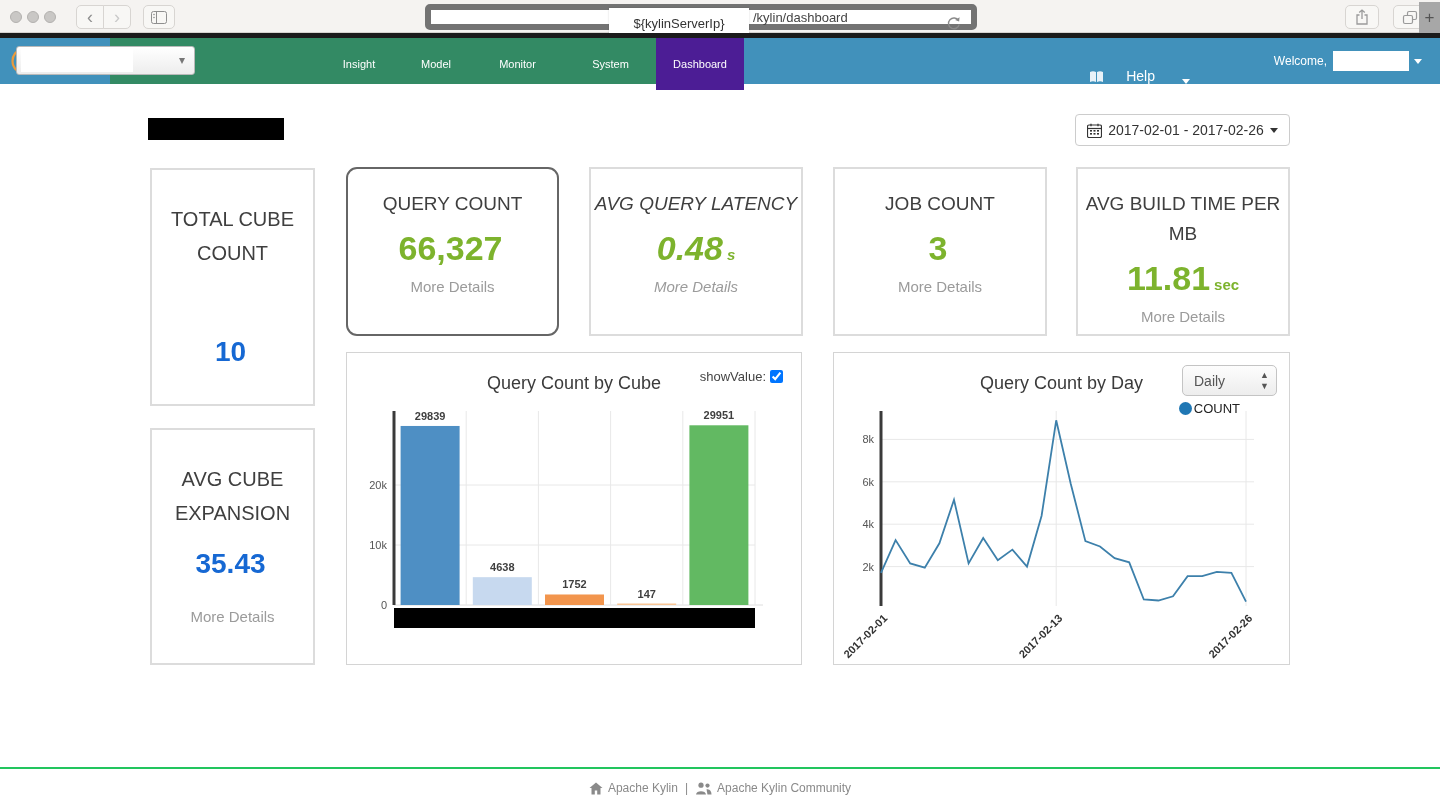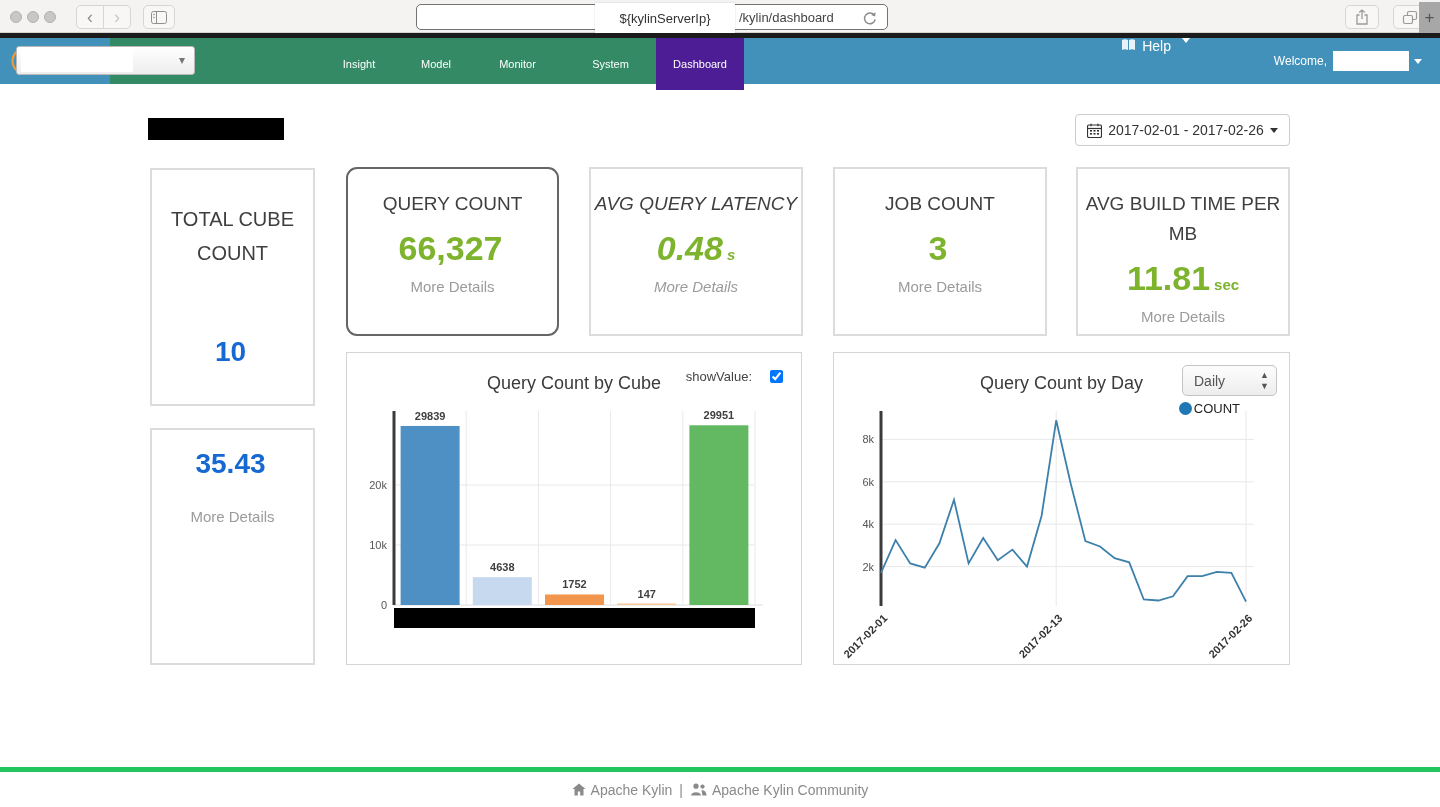--- a/index.html
+++ b/index.html
@@ -7,22 +7,22 @@
     font-family:"Liberation Sans", sans-serif; }
 
   
   #chrome { position:absolute; left:0; top:0; width:1440px; height:33px;
     background:#f5f3f1; border-bottom:1px solid #d6d3d0; }
   .tl { position:absolute; top:11px; width:12px; height:12px; border-radius:50%;
     background:#c9c7c5; border:1px solid #b3b1af; }
   .chrome-btn { position:absolute; top:5px; height:24px; background:#f8f7f5;
     border:1px solid #d8d5d2; border-radius:5px; color:#8f8f8f;
     display:flex; align-items:center; justify-content:center; font-size:18px; }
-  #url-field { position:absolute; left:416px; top:4px; width:472px; height:26px;
-    background:#fff; border:1px solid #737373; border-radius:5px;
+  #url-field { position:absolute; left:425px; top:4px; width:552px; height:26px;
+    background:#fff; border:6px solid #737373; border-radius:5px;
     display:flex; align-items:center; font-size:13px; color:#444; }
   #addr-redaction { position:absolute; left:178px; top:-2px; width:140px; height:30px;
     background:#fff; box-shadow:0 0 2px rgba(0,0,0,.15); display:flex;
     align-items:center; justify-content:center; font-size:13px; color:#333; }
   #new-tab-tile { position:absolute; right:0; top:2px; width:21px; height:31px;
     background:#a7a7a7; color:#545454; font-size:17px; display:flex;
     align-items:center; justify-content:center; }
   #dark-strip { position:absolute; left:0; top:33px; width:1440px; height:5px; background:#1b1b1b; }
 
   
@@ -31,21 +31,21 @@
     display:flex; align-items:center; color:#fff; font-size:19px; }
   #nav-green { position:absolute; left:110px; top:0; width:546px; height:46px; background:#338a64; }
   .nav-tab { position:absolute; top:0; height:52px; display:flex; align-items:center;
     justify-content:center; color:#fff; font-size:11px; cursor:pointer; }
   #tab-dashboard { background:#4c1d95; }
   #project-select { position:absolute; left:16px; top:8px; width:179px; height:29px;
     background:linear-gradient(#ffffff,#ededed); border:1px solid #b9b9b9; border-radius:3px; }
   #project-select .sel-caret { position:absolute; right:9px; top:6px; color:#777; font-size:12px; }
   #project-redaction { position:absolute; left:4px; top:2px; width:112px; height:23px; background:#fff; }
   #help-group { position:absolute; right:250px; top:0; height:46px; display:flex;
-    align-items:flex-start; gap:6px; color:#fff; font-size:14px; cursor:pointer; }
+    align-items:flex-end; gap:22px; color:#fff; font-size:14px; cursor:pointer; }
   #welcome-group { position:absolute; right:18px; top:0; height:46px; display:flex;
     align-items:center; color:#fff; font-size:12px; }
   #welcome-redaction { width:76px; height:20px; background:#fff; margin-left:6px; }
   .caret-down { display:inline-block; width:0; height:0; border-left:4px solid transparent;
     border-right:4px solid transparent; border-top:5px solid #fff; margin-left:5px; }
 
   
   #black-box-top { position:absolute; left:148px; top:118px; width:136px; height:22px; background:#000; }
   #date-btn { position:absolute; left:1075px; top:114px; width:215px; height:32px;
     background:#fff; border:1px solid #ccc; border-radius:4px; display:flex;
@@ -61,33 +61,33 @@
   .metric-value .suffix { font-size:15px; margin-left:4px; }
   .metric-more { color:#9b9b9b; font-size:15px; margin-top:10px; cursor:pointer; }
   .metric-card.tall .metric-title { font-size:20px; line-height:34px; margin-top:32px; }
   .metric-card.tall .metric-value { font-size:28px; margin-top:18px; }
   .metric-card.tall .metric-more { margin-top:28px; }
 
   .chart-card { position:absolute; background:#fff; border:1px solid #d4d4d4; }
   .chart-title { position:absolute; width:100%; top:20px; text-align:center;
     font-size:18px; color:#3b3b3b; }
   #showvalue-group { position:absolute; right:18px; top:16px; font-size:13px; color:#444;
-    display:flex; align-items:center; gap:18px; }
+    display:flex; align-items:center; gap:4px; }
   #interval-select { position:absolute; right:12px; top:12px; width:95px; height:31px;
     background:linear-gradient(#fdfdfd,#ededed); border:1px solid #c4c4c4; border-radius:5px;
     display:flex; align-items:center; font-size:14px; color:#555; padding-left:11px; cursor:pointer; }
   #interval-arrows { position:absolute; right:7px; top:4px; display:flex; flex-direction:column;
     line-height:11px; font-size:9px; color:#555; }
   #line-legend { position:absolute; right:49px; top:48px; display:flex; align-items:center;
     gap:2px; font-size:13px; color:#222; }
   #legend-dot { width:13px; height:13px; border-radius:50%; }
 
   #footer { position:absolute; left:0; top:767px; width:1440px; height:40px;
-    border-top:5px solid #22c55e; display:flex; align-items:center; justify-content:center;
-    gap:7px; color:#8a8a8a; font-size:14px; }
+    border-top:2px solid #22c55e; display:flex; align-items:center; justify-content:center;
+    gap:7px; color:#8a8a8a; font-size:12px; }
   #footer a { color:#8a8a8a; text-decoration:none; cursor:pointer;
     display:flex; align-items:center; gap:5px; }
   svg { display:block; }
 </style>
 </head>
 <body>
 
 <div id="chrome">
   <span class="tl" style="left:10px"></span>
   <span class="tl" style="left:27px"></span>
@@ -243,20 +243,21 @@
   <div class="metric-more">More Details</div>
 </div>
 
 <div class="metric-card" style="left:1076px;top:167px;width:214px;height:169px;">
   <div class="metric-title">AVG BUILD TIME PER MB</div>
   <div class="metric-value" style="color: rgb(125, 179, 45);"><span>11.81</span><span class="suffix">sec</span></div>
   <div class="metric-more">More Details</div>
 </div>
 
 <div class="metric-card tall" style="left:150px;top:428px;width:165px;height:237px;">
+  <div class="metric-title">AVG CUBE EXPANSION</div>
   <div class="metric-value" style="color: rgb(22, 104, 211);"><span>35.43</span><span class="suffix"></span></div>
   <div class="metric-more">More Details</div>
 </div>
 
 <div class="chart-card" style="left:346px;top:352px;width:456px;height:313px;">
   <div class="chart-title">Query Count by Cube</div>
   <div id="showvalue-group">
     <span>showValue:</span>
     <input type="checkbox" id="showValueCb" checked="" style="">
   </div>

